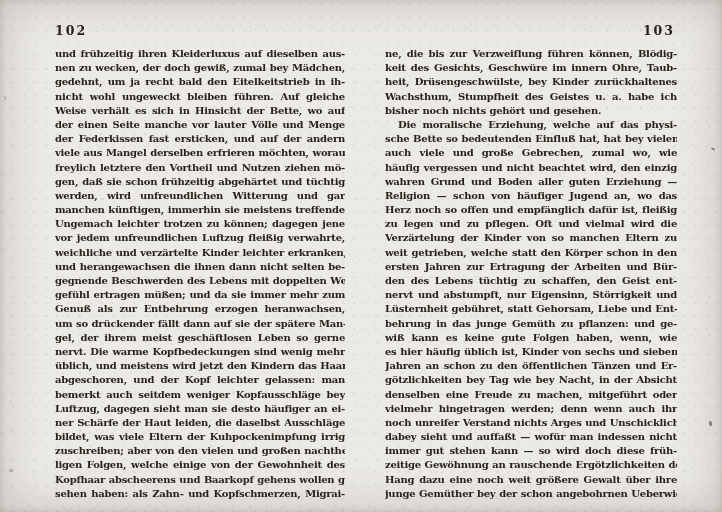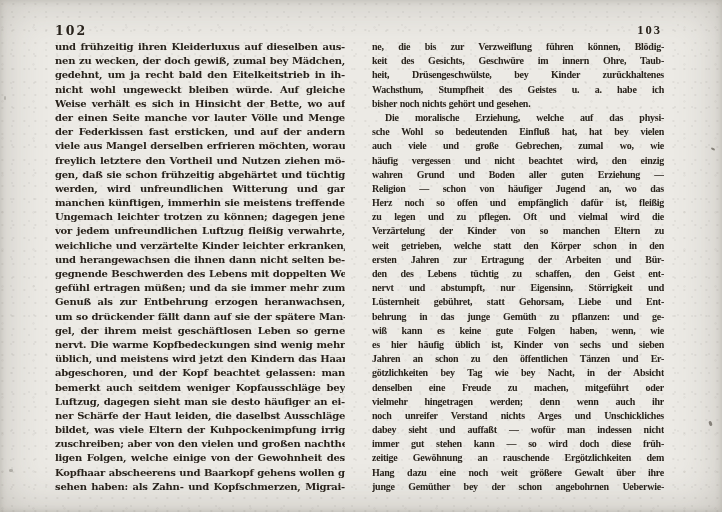--- a/index.html
+++ b/index.html
@@ -22,32 +22,32 @@
       radial-gradient(circle at 8% 74%, rgba(110,104,94,0.06) 0 1px, transparent 1.6px);
     background-size: 11px 13px, 17px 19px, 23px 29px, 31px 37px;
     box-shadow: inset 0 0 46px rgba(96,90,78,0.30), inset 0 0 6px rgba(96,90,78,0.22);
     color: #28221b;
   }
   .page {
     position: absolute;
     top: 22px;
   }
   .page-left  { left: 55px;  width: 290px; }
-  .page-right { left: 372px; width: 292px; font-family: Liberation Serif, serif; }
+  .page-right { left: 385px; width: 292px; }
   .page-number {
     font-size: 12.5px;
     font-weight: bold;
     letter-spacing: 2px;
     height: 17px;
     line-height: 17px;
   }
   .page-left  .page-number { text-align: left; }
   .page-right .page-number { text-align: right; padding-right: 2px; }
   .textblock {
-    margin-top: 1px;
+    margin-top: 8px;
     font-size: 10px;
     font-weight: bold;
     letter-spacing: -0.25px;
     word-spacing: 0.5px;
   }
   .line {
     height: 14.2px;
     line-height: 14.2px;
     overflow: hidden;
     text-align: justify;
@@ -70,62 +70,62 @@
 <body>
 
 <div class="scan" style="background-color: rgb(236, 234, 229); color: rgb(40, 34, 27);">
 
   <div class="page page-left">
     <div class="page-number">102</div>
     <div class="textblock">
         <div class="line">und frühzeitig ihren Kleiderluxus auf dieselben aus-</div>
         <div class="line">nen zu wecken, der doch gewiß, zumal bey Mädchen,</div>
         <div class="line">gedehnt, um ja recht bald den Eitelkeitstrieb in ih-</div>
-        <div class="line">nicht wohl ungeweckt bleiben würde. Auf gleiche</div>
+        <div class="line">nicht wohl ungeweckt bleiben führen. Auf gleiche</div>
         <div class="line">Weise verhält es sich in Hinsicht der Bette, wo auf</div>
         <div class="line">der einen Seite manche vor lauter Völle und Menge</div>
         <div class="line">der Federkissen fast ersticken, und auf der andern</div>
         <div class="line">viele aus Mangel derselben erfrieren möchten, woraus</div>
         <div class="line">freylich letztere den Vortheil und Nutzen ziehen mö-</div>
         <div class="line">gen, daß sie schon frühzeitig abgehärtet und tüchtig</div>
         <div class="line">werden, wird unfreundlichen Witterung und gar</div>
         <div class="line">manchen künftigen, immerhin sie meistens treffenden</div>
         <div class="line">Ungemach leichter trotzen zu können; dagegen jene</div>
         <div class="line">vor jedem unfreundlichen Luftzug fleißig verwahrte,</div>
         <div class="line">weichliche und verzärtelte Kinder leichter erkranken,</div>
         <div class="line">und herangewachsen die ihnen dann nicht selten be-</div>
         <div class="line">gegnende Beschwerden des Lebens mit doppelten Weh-</div>
         <div class="line">gefühl ertragen müßen; und da sie immer mehr zum</div>
         <div class="line">Genuß als zur Entbehrung erzogen heranwachsen,</div>
         <div class="line">um so drückender fällt dann auf sie der spätere Man-</div>
         <div class="line">gel, der ihrem meist geschäftlosen Leben so gerne</div>
         <div class="line">nervt. Die warme Kopfbedeckungen sind wenig mehr</div>
         <div class="line">üblich, und meistens wird jetzt den Kindern das Haar</div>
-        <div class="line">abgeschoren, und der Kopf beachtet gelassen: man</div>
+        <div class="line">abgeschoren, und der Kopf leichter gelassen: man</div>
         <div class="line">bemerkt auch seitdem weniger Kopfausschläge bey</div>
         <div class="line">Luftzug, dagegen sieht man sie desto häufiger an ei-</div>
         <div class="line">ner Schärfe der Haut leiden, die daselbst Ausschläge</div>
         <div class="line">bildet, was viele Eltern der Kuhpockenimpfung irrig</div>
         <div class="line">zuschreiben; aber von den vielen und großen nachthei-</div>
         <div class="line">ligen Folgen, welche einige von der Gewohnheit des</div>
         <div class="line">Kopfhaar abscheerens und Baarkopf gehens wollen ge-</div>
         <div class="line">sehen haben: als Zahn- und Kopfschmerzen, Migrai-</div>
       </div>
   </div>
 
   <div class="page page-right">
     <div class="page-number">103</div>
     <div class="textblock">
         <div class="line">ne, die bis zur Verzweiflung führen können, Blödig-</div>
         <div class="line">keit des Gesichts, Geschwüre im innern Ohre, Taub-</div>
         <div class="line">heit, Drüsengeschwülste, bey Kinder zurückhaltenes</div>
         <div class="line">Wachsthum, Stumpfheit des Geistes u. a. habe ich</div>
         <div class="line flush">bisher noch nichts gehört und gesehen.</div>
         <div class="line indent">Die moralische Erziehung, welche auf das physi-</div>
-        <div class="line">sche Wohl so bedeutenden Einfluß hat, hat bey vielen</div>
+        <div class="line">sche Bette so bedeutenden Einfluß hat, hat bey vielen</div>
         <div class="line">auch viele und große Gebrechen, zumal wo, wie</div>
         <div class="line">häufig vergessen und nicht beachtet wird, den einzig</div>
         <div class="line">wahren Grund und Boden aller guten Erziehung —</div>
         <div class="line">Religion — schon von häufiger Jugend an, wo das</div>
         <div class="line">Herz noch so offen und empfänglich dafür ist, fleißig</div>
         <div class="line">zu legen und zu pflegen. Oft und vielmal wird die</div>
         <div class="line">Verzärtelung der Kinder von so manchen Eltern zu</div>
         <div class="line">weit getrieben, welche statt den Körper schon in den</div>
         <div class="line">ersten Jahren zur Ertragung der Arbeiten und Bür-</div>
         <div class="line">den des Lebens tüchtig zu schaffen, den Geist ent-</div>

